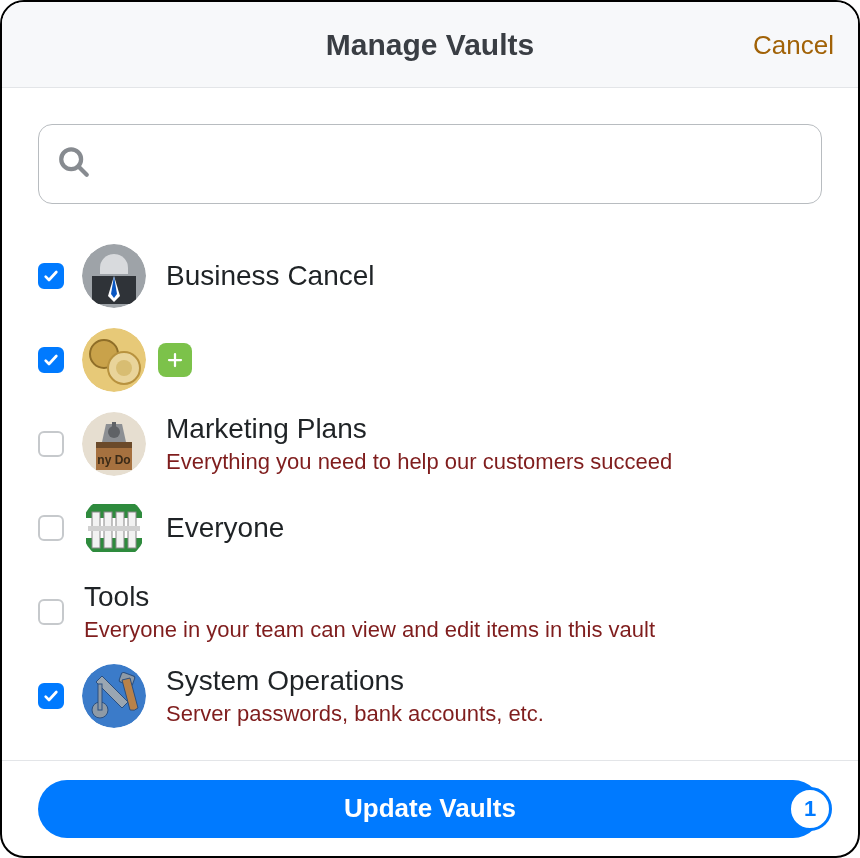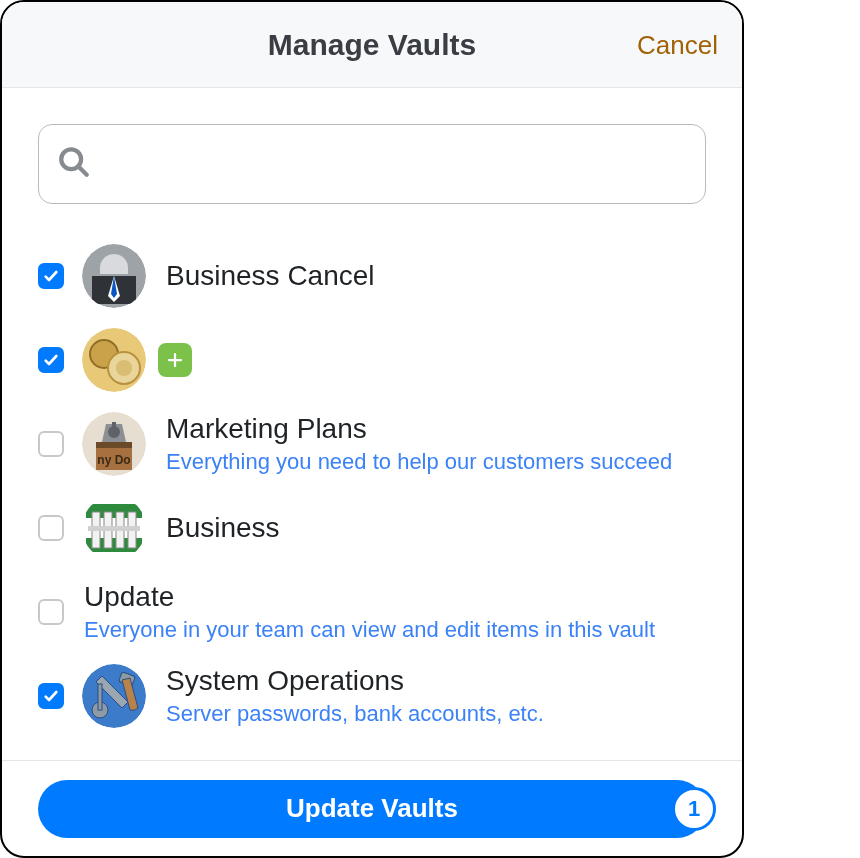--- a/index.html
+++ b/index.html
@@ -3,21 +3,21 @@
 <meta charset="utf-8">
 <style>
   * { box-sizing: border-box; margin: 0; padding: 0; }
   html, body {
     width: 860px; height: 858px;
     font-family: -apple-system, BlinkMacSystemFont, "Segoe UI", Helvetica, Arial, sans-serif;
     background: #fff;
     overflow: hidden;
   }
   .panel {
-    width: 744px; height: 858px;
+    width: 860px; height: 858px;
     border: 2px solid #000;
     border-radius: 24px;
     display: flex; flex-direction: column;
     background: #fff;
     position: relative;
   }
   .header {
     height: 86px;
     background: #f7f8fa;
     border-bottom: 1px solid #e3e5e8;
@@ -71,21 +71,21 @@
   .chk.checked svg { display: block; }
   .vault-icon {
     width: 64px; height: 64px; border-radius: 50%;
     margin-left: 18px; flex-shrink: 0;
     display: flex; align-items: center; justify-content: center;
     overflow: hidden;
     text-decoration: underline;
   }
   .vault-text { margin-left: 20px; flex: 1; min-width: 0; }
   .vault-name { font-size: 28px; font-weight: 500; color: #1f2326; line-height: 1.2; }
-  .vault-desc { font-size: 22px; color: #3b82f6; margin-top: 2px; line-height: 1.25; }
+  .vault-desc { font-size: 22px; color: #7f1d1d; margin-top: 2px; line-height: 1.25; }
   .add-badge {
     width: 34px; height: 34px; border-radius: 8px;
     background: #7cc24a;
     display: flex; align-items: center; justify-content: center;
     flex-shrink: 0; margin-left: 12px;
   }
   .footer {
     height: 96px;
     border-top: 1px solid #e3e5e8;
     display: flex; align-items: center; justify-content: center;
@@ -199,27 +199,27 @@
               <g fill="#f2f2f2" stroke="#888" stroke-width="1">
                 <rect x="10" y="16" width="8" height="36"></rect>
                 <rect x="22" y="16" width="8" height="36"></rect>
                 <rect x="34" y="16" width="8" height="36"></rect>
                 <rect x="46" y="16" width="8" height="36"></rect>
               </g>
               <rect x="6" y="30" width="52" height="5" fill="#d0d0d0"></rect>
             </svg>
           </div>
           <div class="vault-text">
-            <div class="vault-name">Business</div>
+            <div class="vault-name">Everyone</div>
           </div>
         </div>
         <div class="vault-row">
           <div class="chk"></div>
           <div class="vault-text">
-            <div class="vault-name">Update</div>
+            <div class="vault-name">Tools</div>
             <div class="vault-desc">Everyone in your team can view and edit items in this vault</div>
           </div>
         </div>
         <div class="vault-row">
           <div class="chk checked">
             <svg width="16" height="16" viewBox="0 0 24 24" fill="none" stroke="#fff" stroke-width="4" stroke-linecap="round" stroke-linejoin="round">
               <polyline points="4 13 9 18 20 6"></polyline>
             </svg>
           </div>
           <div class="vault-icon">

